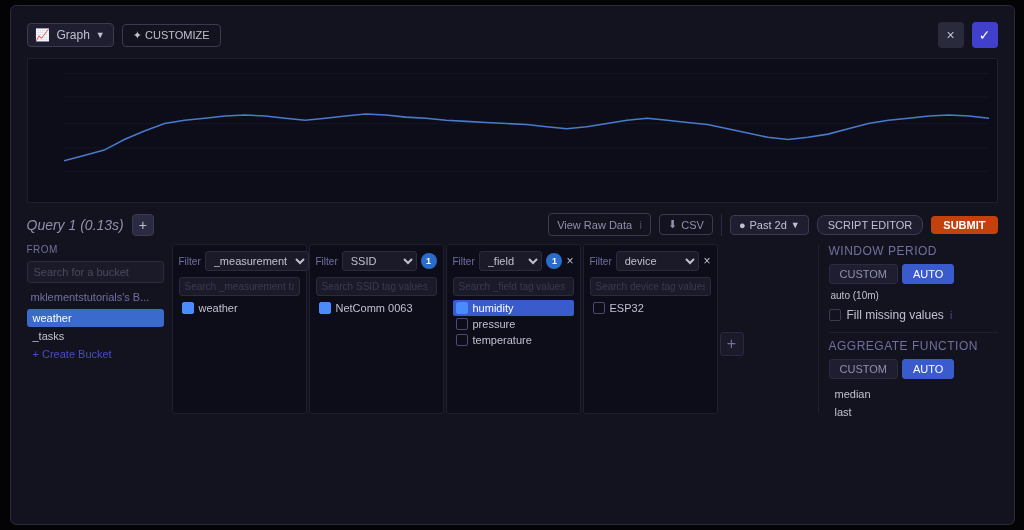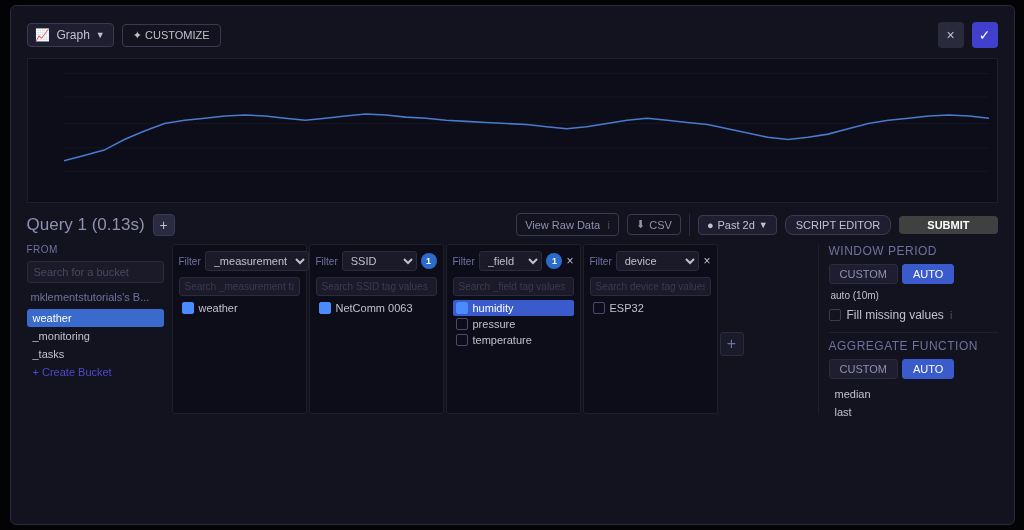--- a/index.html
+++ b/index.html
@@ -99,21 +99,22 @@
       height: 100%;
     }
     .query-bar {
       display: flex;
       align-items: center;
       gap: 8px;
       margin-bottom: 8px;
     }
     .query-label {
       color: #9090b0;
-      font-size: 17px;
+      font-size: 14px;
+      font-style: italic;
     }
     .add-query-btn {
       background: #2a2a40;
       border: 1px solid #3a3a50;
       border-radius: 4px;
       color: #c0c0d0;
       width: 22px; height: 22px;
       cursor: pointer;
       display: flex; align-items: center; justify-content: center;
       font-size: 14px;
@@ -150,25 +151,25 @@
     .script-editor-btn {
       background: #1e1e30;
       border: 1px solid #3a3a50;
       border-radius: 8px;
       color: #c0c0d0;
       padding: 3px 10px;
       cursor: pointer;
       font-size: 11px;
     }
     .submit-btn {
-      background: #404040;
+      background: #c2410c;
       border: none;
       border-radius: 4px;
       color: #fff;
-      padding: 3px 28px;
+      padding: 3px 12px;
       cursor: pointer;
       font-size: 11px;
       font-weight: bold;
     }
     .main-content {
       display: flex;
       gap: 0;
       height: 170px;
     }
     .from-panel {
@@ -459,21 +460,20 @@
       <button class="submit-btn">SUBMIT</button>
     </div>
 
     <div class="main-content">
 
       <div class="from-panel">
         <div class="panel-label">FROM</div>
         <input class="search-input" type="text" placeholder="Search for a bucket" style="">
         <div class="user-label">mklementstutorials's B...</div>
         <div class="list-item active">weather</div>
-        <div class="list-item">_monitoring</div>
         <div class="list-item">_tasks</div>
         <div class="create-link">+ Create Bucket</div>
       </div>
 
       <div class="filter-panels">
 
         <div class="filter-panel">
           <div class="filter-header">
             <span style="font-size:10px; color:#7070a0;">Filter</span>
             <select class="filter-select">

